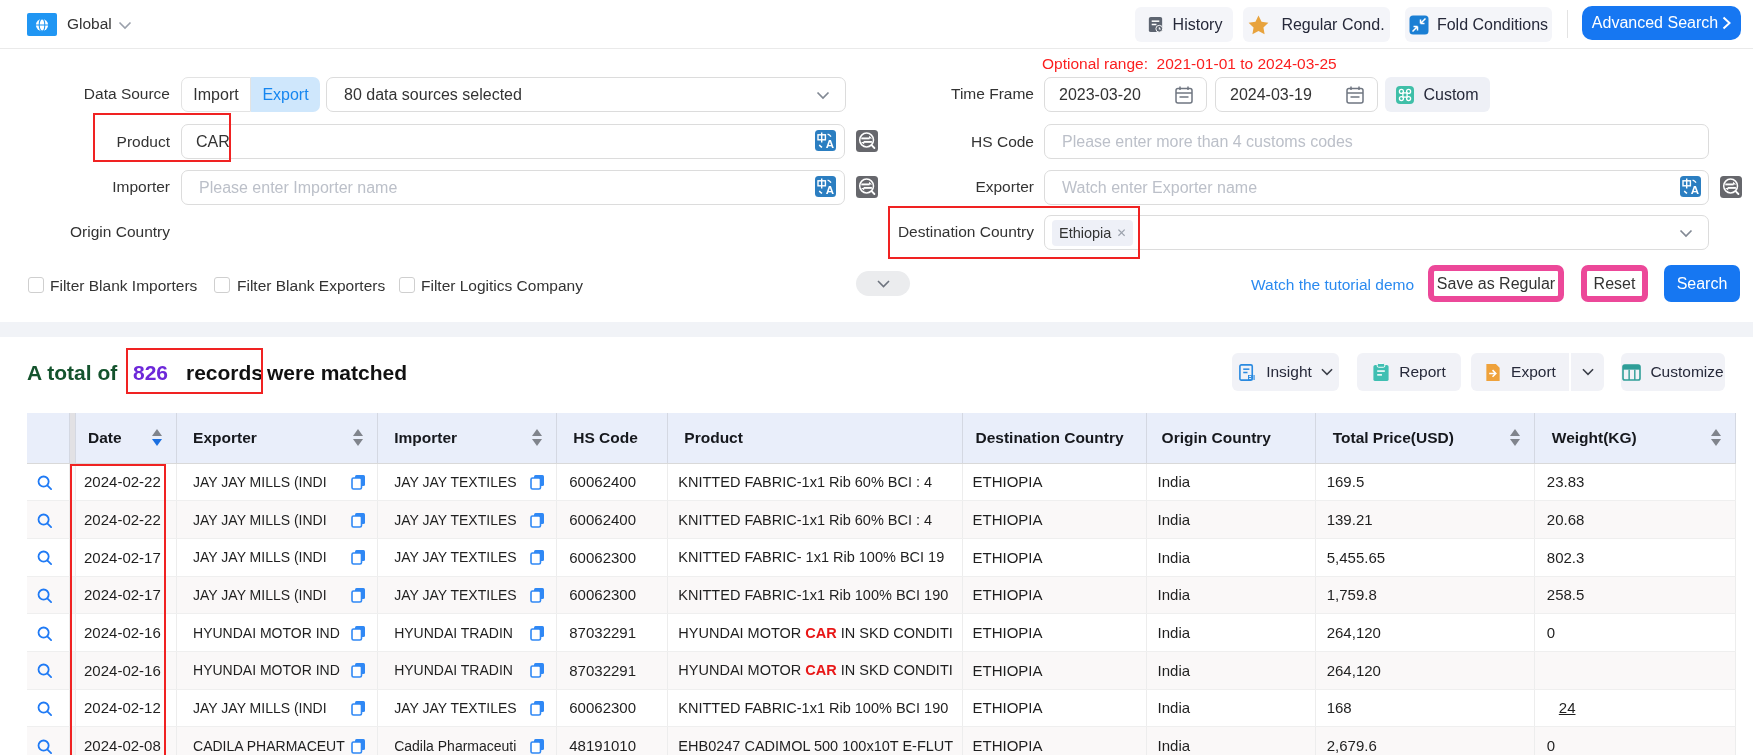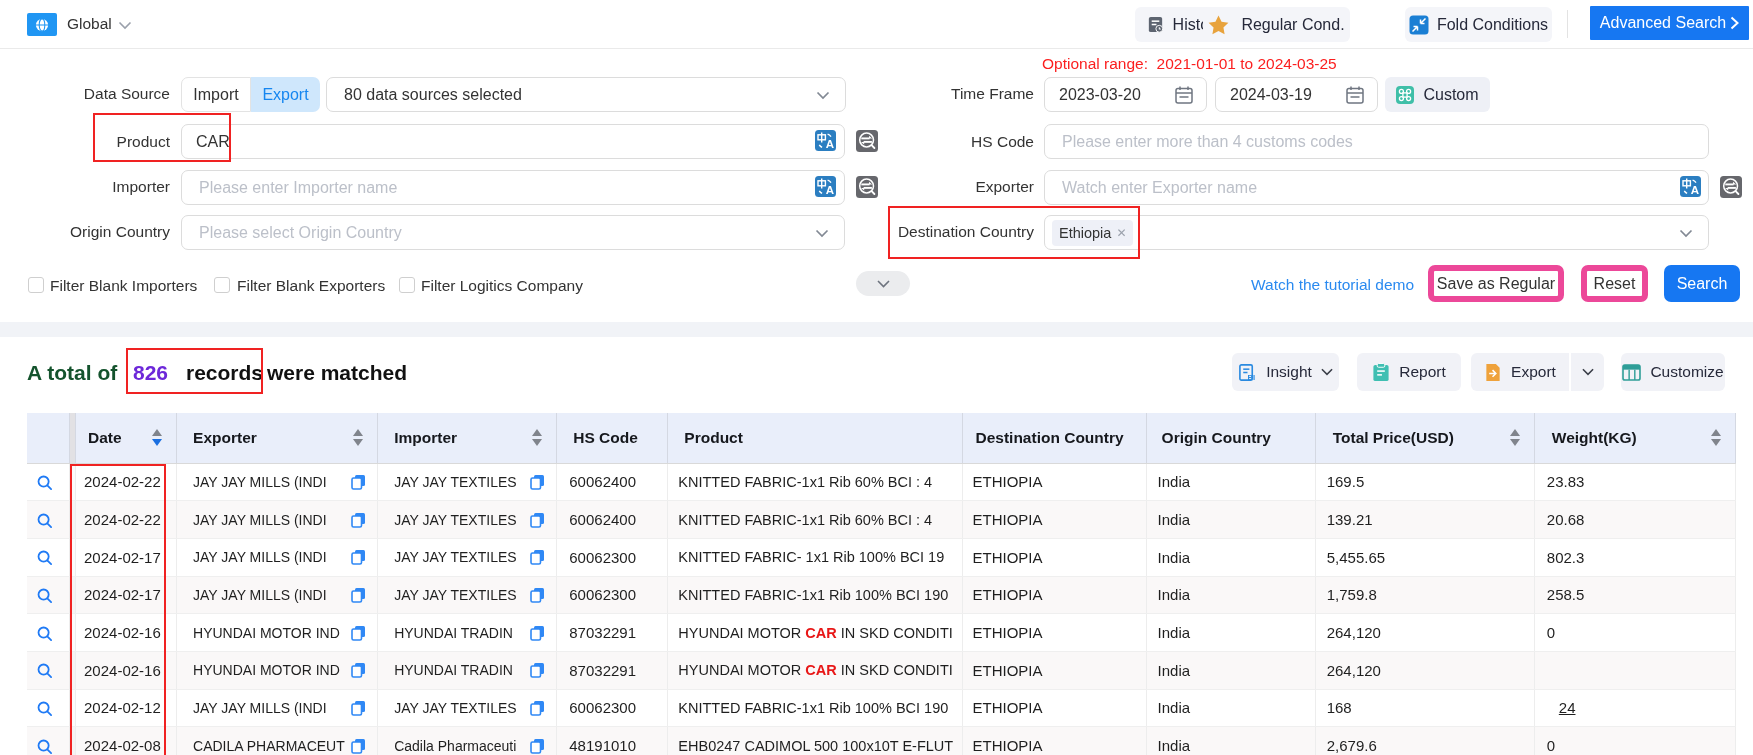--- a/index.html
+++ b/index.html
@@ -3,21 +3,21 @@
 <meta charset="utf-8">
 <style>
 * { margin:0; padding:0; box-sizing:border-box; }
 html,body { width:1753px; height:755px; font-family:"Liberation Sans",sans-serif; background:#fff; position:relative; overflow:hidden; }
 .abs { position:absolute; }
 
 #topbar { position:absolute; left:0; top:0; width:1753px; height:49px; background:#fff; border-bottom:1px solid #eaeaea; }
 #logo { position:absolute; left:27px; top:13px; width:30px; height:23px; background:#2096f3; border-radius:2px; display:flex; align-items:center; justify-content:center; }
 #global-txt { position:absolute; left:67px; top:15px; font-size:15.5px; color:#333; }
 .gbtn { position:absolute; top:7px; height:35px; background:#f4f5f9; border-radius:6px; display:flex; align-items:center; justify-content:center; font-size:16px; color:#26293a; gap:8px; }
-#adv { position:absolute; left:1582px; top:6px; width:159px; height:34px; background:#1677f2; border-radius:1px; color:#fff; font-size:16px; display:flex; align-items:center; justify-content:center; gap:4px;margin-left:8px; }
+#adv { position:absolute; left:1582px; top:6px; width:159px; height:34px; background:#1677f2; border-radius:10px; color:#fff; font-size:16px; display:flex; align-items:center; justify-content:center; gap:4px; }
 #topdiv { position:absolute; left:1567px; top:10px; width:1px; height:28px; background:#e3e3e3; }
 
 #form { position:absolute; left:0; top:0; width:1753px; height:755px; }
 .flabel { position:absolute; font-size:15.5px; color:#333; text-align:right; width:160px; }
 .inp { position:absolute; height:34px; border:1px solid #dcdcdc; border-radius:7px; background:#fff; font-size:16px; color:#333; display:flex; align-items:center; }
 .ph { color:#bcc0c9; }
 .icon20 { position:absolute; width:21px; height:21px; }
 
 .redbox { position:absolute; border:2.5px solid #f02222; }
 
@@ -62,21 +62,21 @@
   <div class="gbtn" style="left:1135px; width:98px;">
     <svg width="19" height="19" viewBox="0 0 20 20">
         <rect x="3" y="2" width="14" height="16" rx="2" fill="#5d6470"></rect>
         <line x1="6" y1="6.5" x2="14" y2="6.5" stroke="#fff" stroke-width="1.6"></line>
         <line x1="6" y1="10" x2="11" y2="10" stroke="#fff" stroke-width="1.6"></line>
         <circle cx="14" cy="14.5" r="3.6" fill="#5d6470" stroke="#fff" stroke-width="1"></circle>
         <path d="M14 12.8 v1.9 h1.6" stroke="#fff" stroke-width="1.1" fill="none"></path>
       </svg>
     <span>History</span>
   </div>
-  <div class="gbtn" style="left:1203px; width:147px;gap:12px;">
+  <div class="gbtn" style="left:1243px; width:147px;gap:12px;">
     <svg width="21" height="20" viewBox="0 0 20 19">
         <path d="M10 0.5 L12.9 6.4 L19.4 7.3 L14.7 11.9 L15.8 18.4 L10 15.3 L4.2 18.4 L5.3 11.9 L0.6 7.3 L7.1 6.4 Z" fill="#e8a33d"></path>
       </svg>
     <span>Regular Cond.</span>
   </div>
   <div class="gbtn" style="left:1405px; width:147px;">
     <svg width="20" height="20" viewBox="0 0 20 20">
         <rect x="0.5" y="0.5" width="19" height="19" rx="3.5" fill="#1b7fd4"></rect>
         <path d="M11.5 8.5 L16.5 3.5 M11.5 8.5 l0 -4 M11.5 8.5 l4 0" stroke="#fff" stroke-width="1.5" fill="none"></path>
         <path d="M8.5 11.5 L3.5 16.5 M8.5 11.5 l0 4 M8.5 11.5 l-4 0" stroke="#fff" stroke-width="1.5" fill="none"></path>
@@ -147,26 +147,20 @@
   <div class="inp" style="left:181px; top:170px; width:664px; height:35px; padding-left:17px;">
       <span class="ph">Please enter Importer name</span>
     </div>
 
   <div class="flabel" style="left:874px; top:178px;">Exporter</div>
   <div class="inp" style="left:1044px; top:170px; width:665px; height:35px; padding-left:17px;">
       <span class="ph">Watch enter Exporter name</span>
     </div>
 
   <div class="flabel" style="left:10px; top:223px;">Origin Country</div>
-  <div class="inp" style="left:181px; top:215px; width:664px; height:35px; padding-left:17px;">
-      <span class="ph">Please select Origin Country</span>
-    <svg class="abs" style="right:15px; top:13px;" width="14" height="9" viewBox="0 0 14 9">
-        <path d="M1.5 1.5 L7 7 L12.5 1.5" stroke="#828994" stroke-width="1.7" fill="none"></path>
-      </svg>
-  </div>
 
   <div class="flabel" style="left:874px; top:223px;">Destination Country</div>
   <div class="inp" style="left:1044px; top:215px; width:665px; height:35px; padding-left:7px;">
     <span style="background:#eef0f7; border-radius:4px; height:26px; display:inline-flex; align-items:center; padding:0 7px; gap:5px; font-size:14.5px;">Ethiopia <span style="color:#9aa0ab; font-size:12px;">✕</span></span>
     <svg class="abs" style="right:15px; top:13px;" width="14" height="9" viewBox="0 0 14 9">
         <path d="M1.5 1.5 L7 7 L12.5 1.5" stroke="#828994" stroke-width="1.7" fill="none"></path>
       </svg>
   </div>
 
   <div class="cb" style="left:28px; top:277px;"></div>

